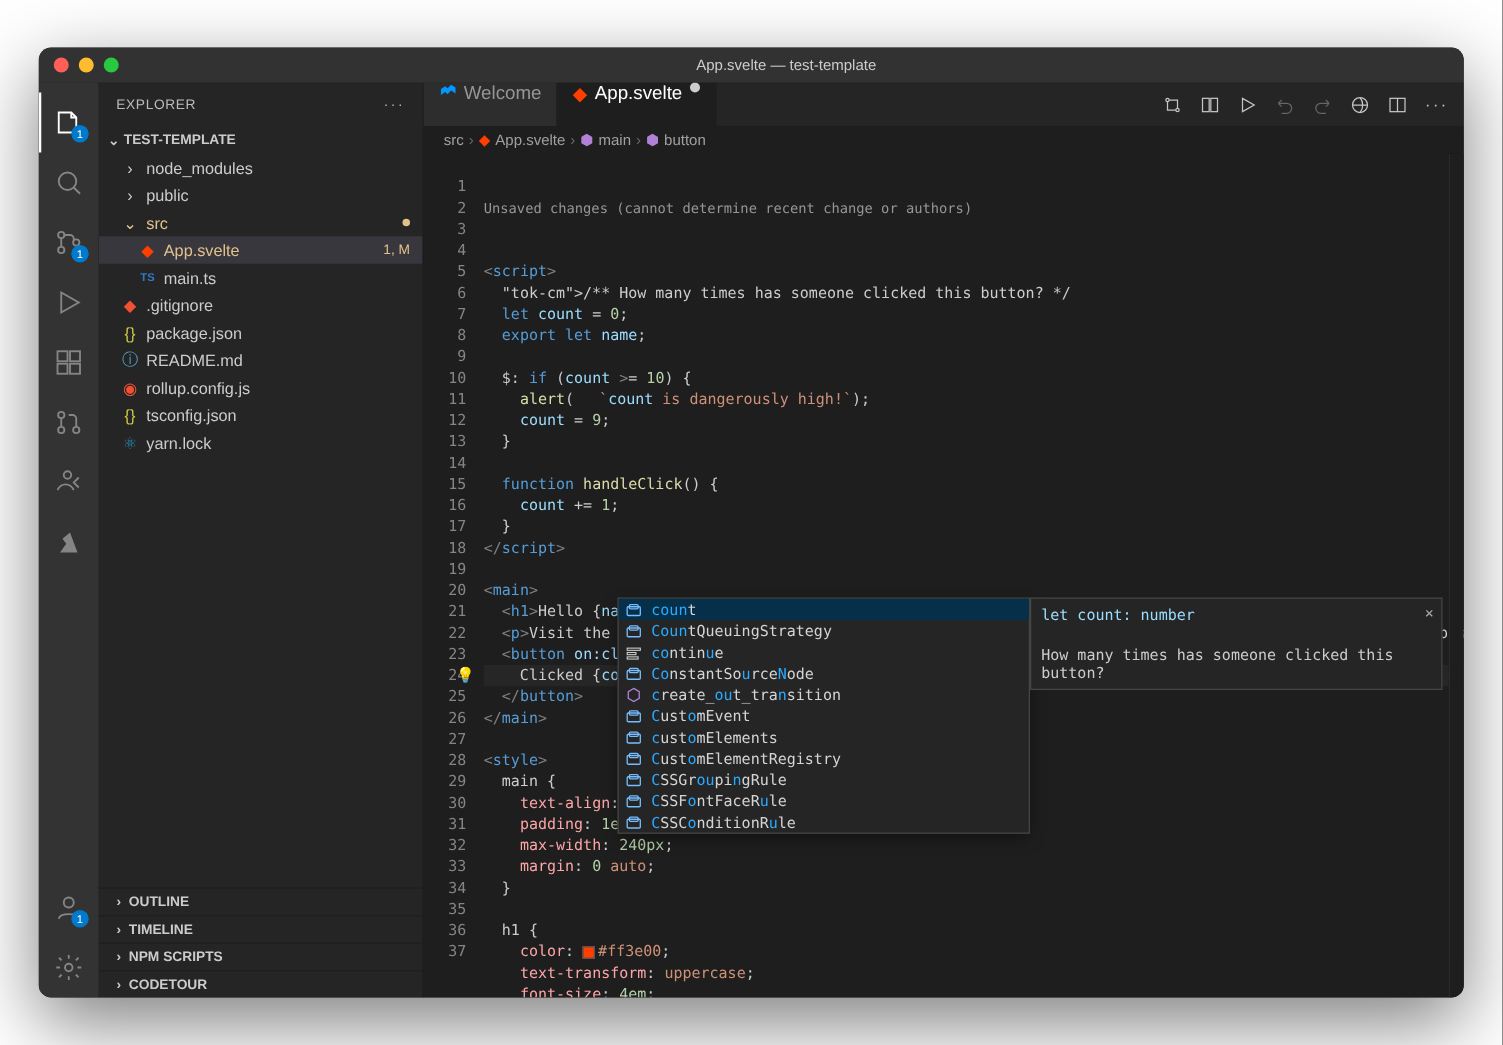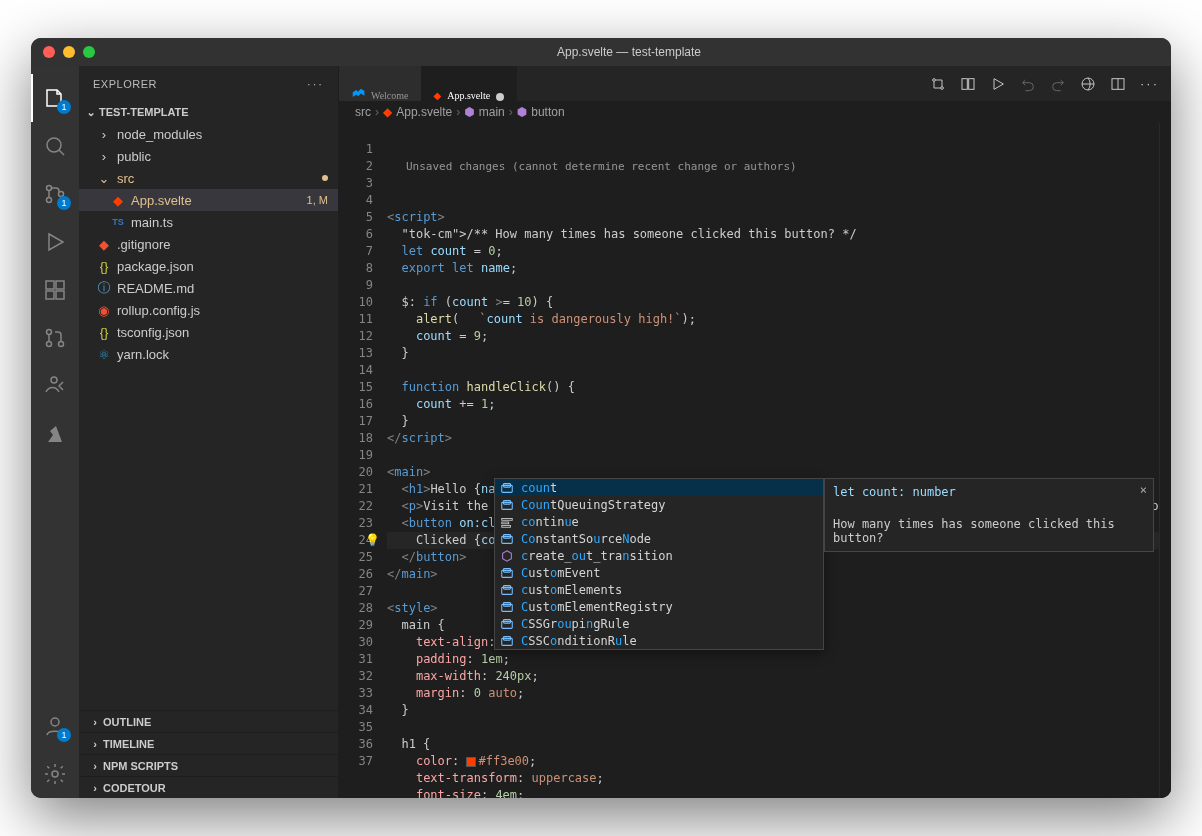--- a/index.html
+++ b/index.html
@@ -150,29 +150,28 @@
   min-width: 0;
 }
 .tabbar {
   height: 35px;
   background: #252526;
   display: flex;
   align-items: stretch;
 }
 .tab {
   display: flex;
-  align-items: flex-end;
+  align-items: flex-start;
   padding: 0 12px;
   gap: 6px;
   background: #2d2d2d;
   border-right: 1px solid #1e1e1e;
   color: #969696;
-  font-size: 10px;
+  font-size: 15px;
   cursor: pointer;
-  font-family: Liberation Serif, serif;
 }
 .tab.active { background: #1e1e1e; color: #fff; }
 .tab .dirty { width: 8px; height: 8px; border-radius: 50%; background: #cccccc; }
 .tab-actions {
   margin-left: auto;
   display: flex;
   align-items: center;
   gap: 14px;
   padding-right: 12px;
   color: #c5c5c5;
@@ -217,21 +216,20 @@
   line-height: 17px;
   white-space: pre;
   position: relative;
 }
 .code .annotation {
   color: #969696;
   font-size: 11px;
   height: 18px;
   display: flex;
   align-items: center;
-  margin-left: 19px;
 }
 .line { height: 17px; }
 .line.hl { background: rgba(255,255,255,0.04); }
 .tok-kw { color: #569cd6; }
 .tok-fn { color: #dcdcaa; }
 .tok-str { color: #ce9178; margin-left: 20px; }
 .tok-num { color: #b5cea8; }
 .tok-var { color: #9cdcfe; }
 .tok-tag { color: #569cd6; margin-top: 48px; }
 .tok-attr { color: #9cdcfe; }
@@ -667,20 +665,29 @@
               </span>
               <span class="slabel"><span class="match">C</span>SSGr<span class="match">o</span><span class="match">u</span>pi<span class="match">n</span>gRule</span>
             </div>
             <div class="suggest-item">
               <span class="sicon">
                 <svg width="14" height="14" viewBox="0 0 16 16" fill="none" stroke="#75beff" stroke-width="1.2">
                   <rect x="2" y="5" width="12" height="8" rx="1"></rect>
                   <rect x="4" y="3" width="8" height="4" rx="1"></rect>
                 </svg>
               </span>
+              <span class="slabel"><span class="match">C</span>SSF<span class="match">o</span>ntFaceR<span class="match">u</span>le</span>
+            </div>
+            <div class="suggest-item">
+              <span class="sicon">
+                <svg width="14" height="14" viewBox="0 0 16 16" fill="none" stroke="#75beff" stroke-width="1.2">
+                  <rect x="2" y="5" width="12" height="8" rx="1"></rect>
+                  <rect x="4" y="3" width="8" height="4" rx="1"></rect>
+                </svg>
+              </span>
               <span class="slabel"><span class="match">C</span>SSC<span class="match">o</span>nditionR<span class="match">u</span>le</span>
             </div>
           </div>
         <div class="docs">
           <div class="sig">let count: number</div>
           <div>How many times has someone clicked this button?</div>
           <div class="close">×</div>
         </div>
         <div class="minimap" style="position:absolute;right:0;top:0;bottom:0;"></div>
       </div>

